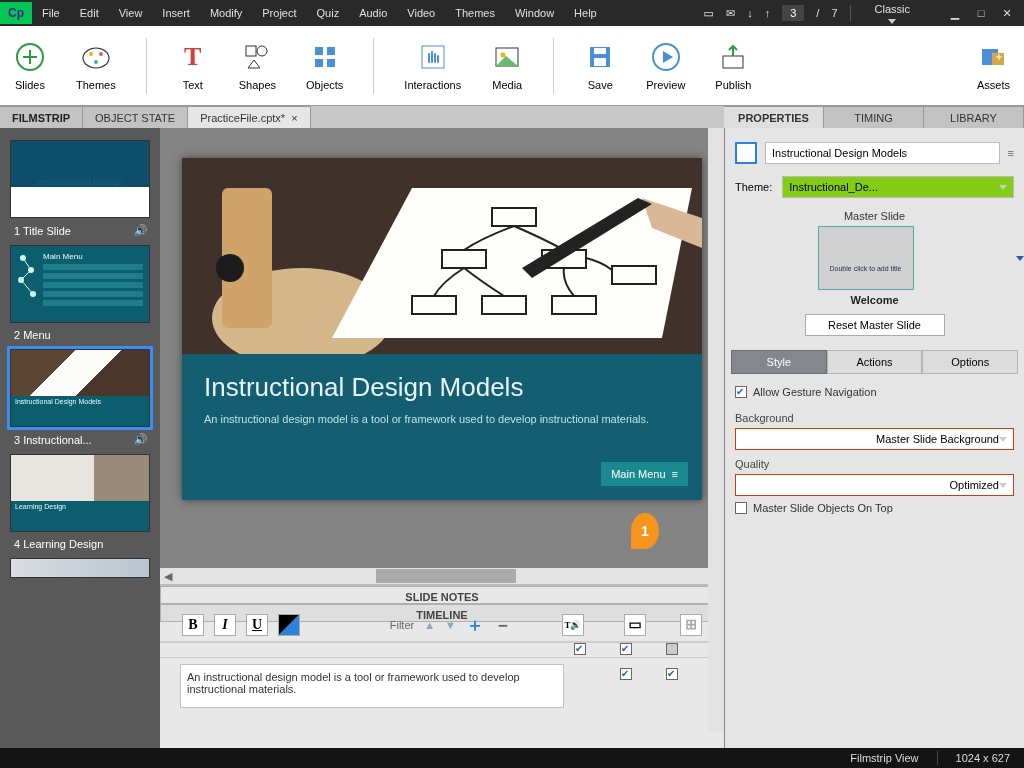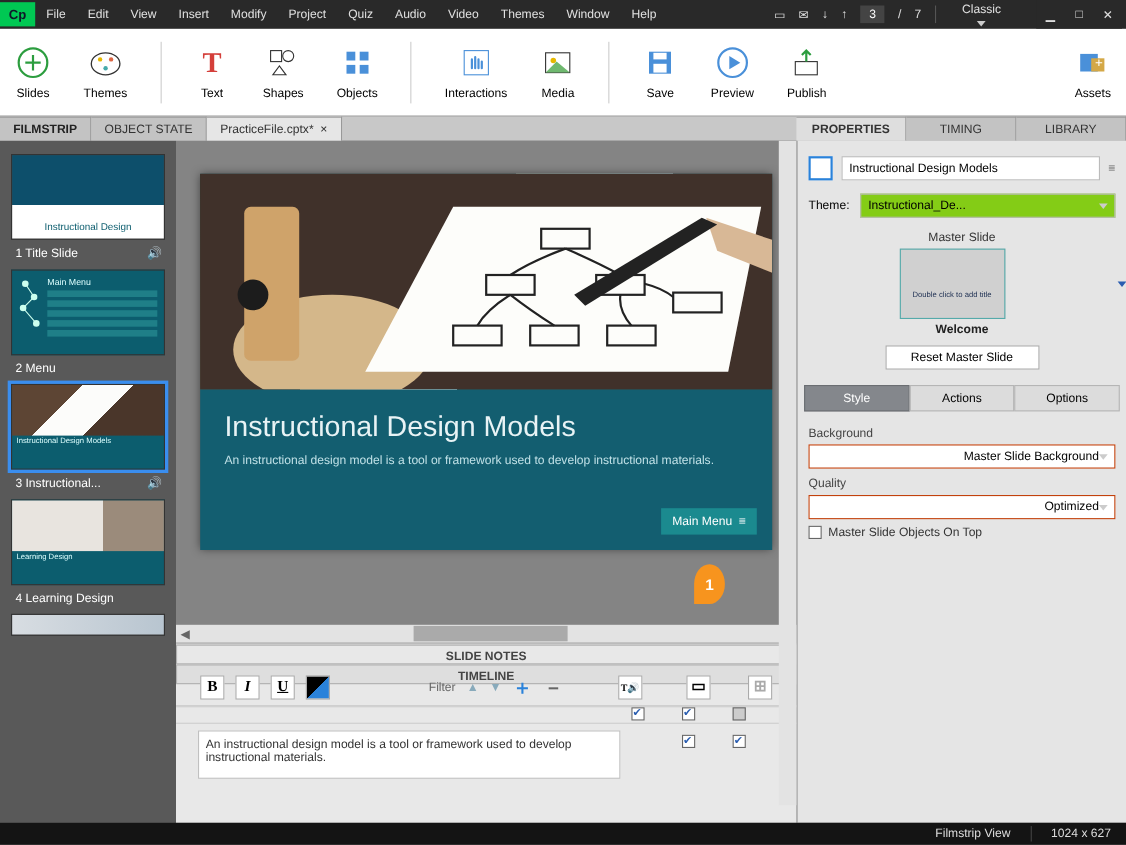--- a/index.html
+++ b/index.html
@@ -1,19 +1,19 @@
 <!DOCTYPE html>
 <html><head>
 <meta charset="utf-8">
 <style>
   * { box-sizing: border-box; margin: 0; padding: 0; font-family: Arial, sans-serif; font-size: 11px; }
   body { width: 1024px; height: 768px; background: #595959; overflow: hidden; position: relative; }
   
   .menubar { height: 26px; background: #292929; display: flex; align-items: center; color: #e0e0e0; position: relative; }
-  .logo { width: 32px; height: 22px; background: #00c853; display: flex; align-items: center; justify-content: center; font-weight: bold; font-size: 12px; color: #0f172a; }
+  .logo { width: 32px; height: 22px; background: #00c853; display: flex; align-items: center; justify-content: center; font-weight: bold; font-size: 12px; color: #4c1d95; }
   .menu-items { display: flex; gap: 0px; }
   .menu-item { padding: 6px 10px; cursor: pointer; }
   .menu-right { margin-left: auto; display: flex; align-items: center; gap: 12px; padding-right: 4px; }
   .slide-nav-box { background: #444; color: #fff; padding: 2px 8px; }
   .win-controls { display: flex; background: #292929; height: 26px; align-items: center; margin-left: 8px; }
   .win-btn { width: 26px; height: 20px; display:flex;align-items:center;justify-content:center; color:#ddd; }
   .layout-label { display:flex; align-items:center; gap:4px; padding:0 12px;flex-direction:column; }
   .triangle-down { width:0;height:0;border-left:4px solid transparent;border-right:4px solid transparent;border-top:5px solid #ccc;}
 
   .ribbon { height: 80px; background: #fff; border-bottom: 1px solid #999; display: flex; align-items: center; padding: 0 14px; gap: 30px; }
@@ -246,21 +246,21 @@
   <div class="docbar-tab active" style="flex:0 0 100px; text-align:center; justify-content:center; font-weight:bold;">PROPERTIES</div>
   <div class="docbar-tab" style="flex:0 0 100px; text-align:center; justify-content:center;">TIMING</div>
   <div class="docbar-tab" style="flex:0 0 100px; text-align:center; justify-content:center;">LIBRARY</div>
 </div>
 
 <div class="main-row">
 
   <div class="filmstrip">
     <div class="thumb-wrap">
       <div class="thumb thumb1">
-        <div style="position:absolute;left:6px;right:6px;top:60px;color:#0c5d6e;font-size:9px;text-align:center;">Instructional Design</div>
+        <div style="position:absolute;left:6px;right:6px;top:36px;color:#0c5d6e;font-size:9px;text-align:center;font-weight:bold;">Instructional Design</div>
       </div>
       <div class="thumb-label">
         <span>1 Title Slide</span>
         <span class="audio-icon">🔊</span>
       </div>
     </div>
     <div class="thumb-wrap">
       <div class="thumb thumb2">
         <div style="position:absolute;left:32px;top:6px;color:#dff;font-size:8px;">Main Menu</div>
         <svg style="position:absolute;left:4px;top:4px;" width="24" height="70">
@@ -408,20 +408,24 @@
       </div>
       <span class="triangle-down" style="border-top-color:#2a5db0;"></span>
     </div>
     <div class="master-caption">Welcome</div>
     <button class="reset-btn">Reset Master Slide</button>
     <div class="style-tabs">
       <div class="style-tab active">Style</div>
       <div class="style-tab">Actions</div>
       <div class="style-tab">Options</div>
     </div>
+    <div class="cb-row">
+      <span class="checkbox checked"></span>
+      <span>Allow Gesture Navigation</span>
+    </div>
     <div class="prop-label">Background</div>
     <div class="prop-select">
       <span>Master Slide Background</span>
       <span class="triangle-down"></span>
     </div>
     <div class="prop-label">Quality</div>
     <div class="prop-select">
       <span>Optimized</span>
       <span class="triangle-down"></span>
     </div>

